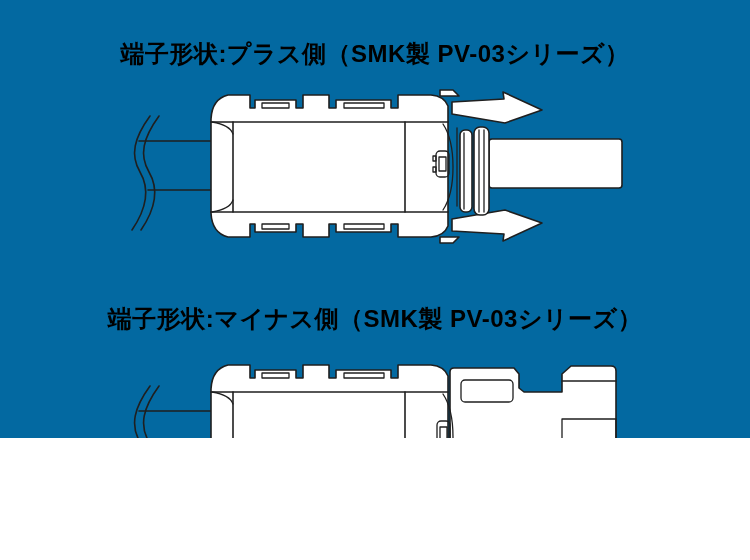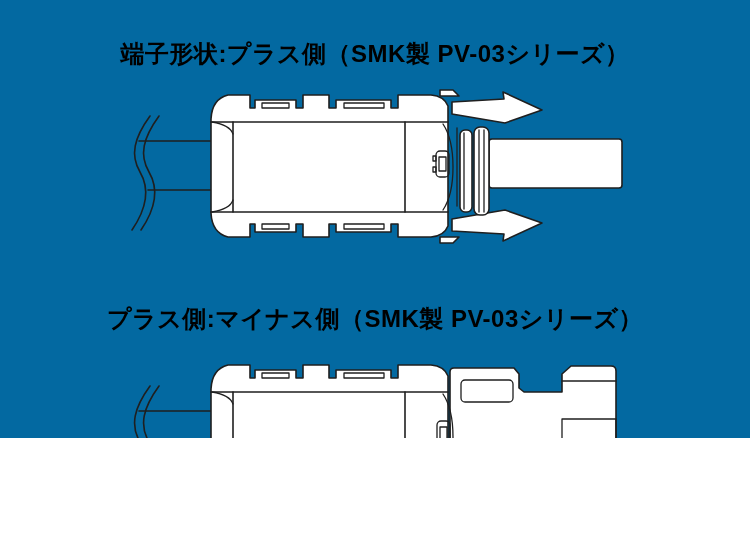--- a/index.html
+++ b/index.html
@@ -34,21 +34,21 @@
   .lnt  { fill: none; stroke: #1f1f1f; stroke-width: 1.3; stroke-linejoin: round; stroke-linecap: round; }
   .solid { fill: #ffffff; stroke: #1f1f1f; stroke-width: 1.6; stroke-linejoin: round; }
 </style>
 </head>
 <body>
 
 <div id="stage">
 
   <div id="title-plus" class="diagram-title">端子形状:プラス側（SMK製 PV-03シリーズ）</div>
 
-  <div id="title-minus" class="diagram-title">プラス側:マイナス側（SMK製 PV-03シリーズ）</div>
+  <div id="title-minus" class="diagram-title">端子形状:マイナス側（SMK製 PV-03シリーズ）</div>
 
   <svg width="750" height="560" viewBox="0 0 750 560">
 
     <g>
 
       <g>
         <path class="ln" d="M150,116 C134,138 130,155 140,172 C150,189 147,208 132,230"></path>
         <path class="ln" d="M159,116 C143,138 139,155 149,172 C159,189 156,208 141,230"></path>
       </g>
 

